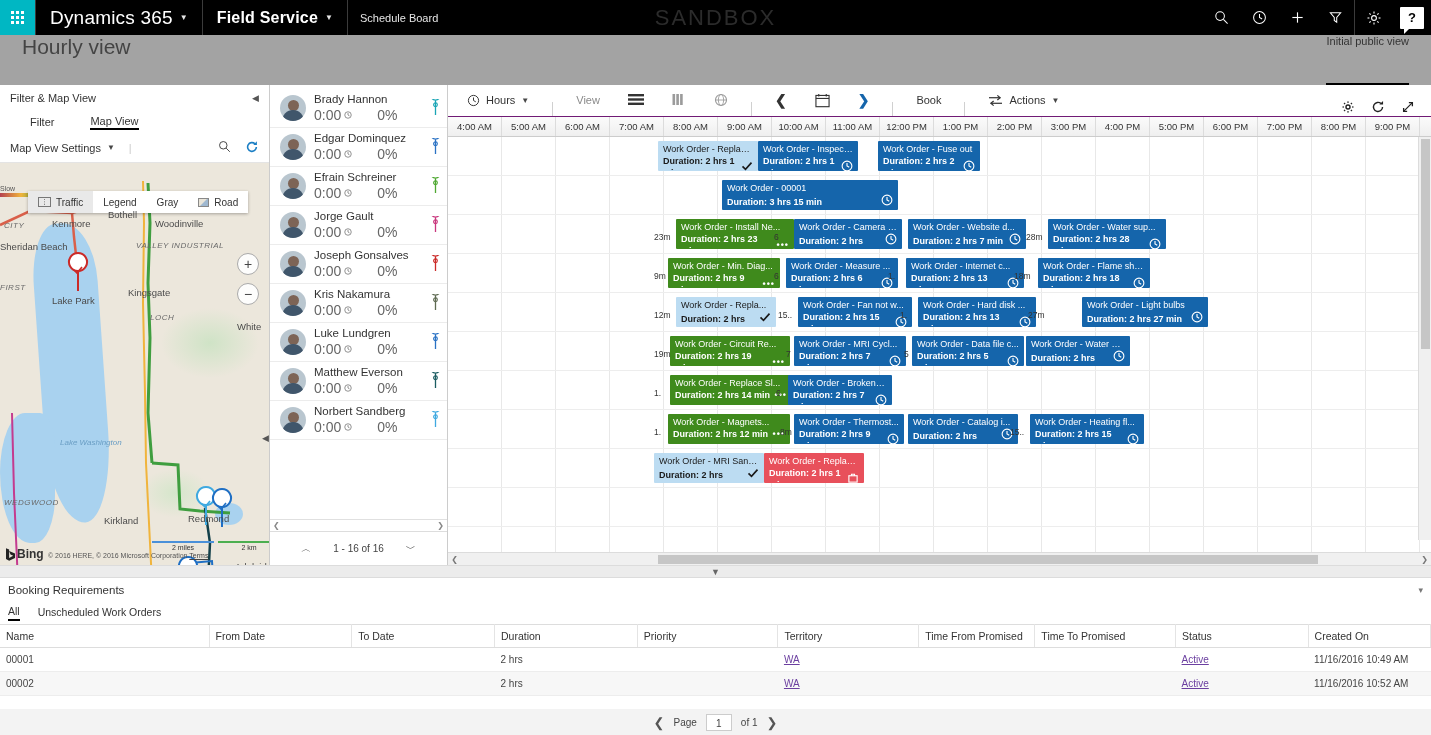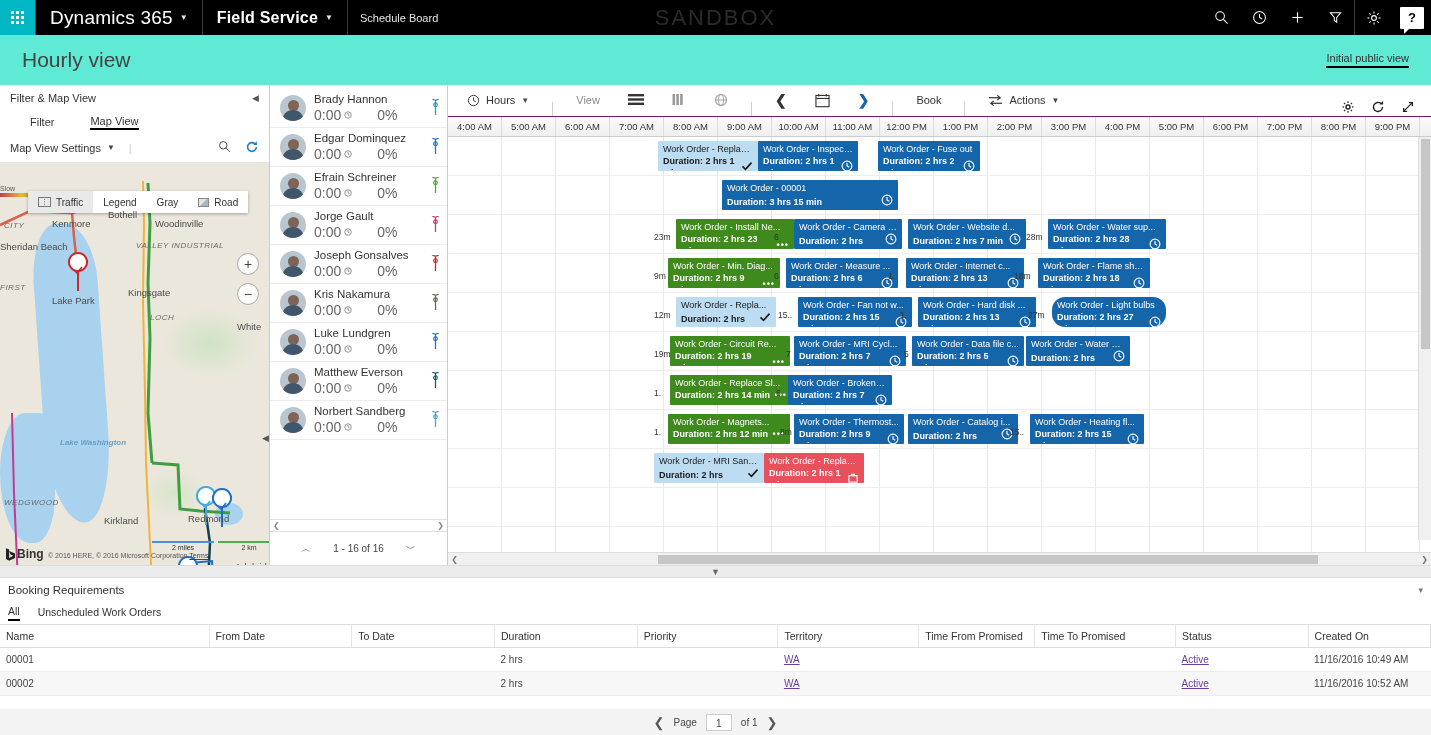--- a/index.html
+++ b/index.html
@@ -21,21 +21,21 @@
   .nav-title.bold { font-weight:bold; font-size:16px; }
   .caret { font-size:8px; opacity:.9; }
   .nav-sub { color:#e6e6e6; font-size:11px; padding:0 12px; }
   .sandbox { position:absolute; left:0; right:0; text-align:center; color:#2b2b2b; font-size:22px; font-weight:300; letter-spacing:2px; pointer-events:none; }
   .nav-right { margin-left:auto; display:flex; align-items:center; height:35px; }
   .nav-ico { width:38px; height:35px; display:flex; align-items:center; justify-content:center; color:#fff; }
   .nav-ico svg { display:block; }
   .help-btn { width:24px; height:22px; background:#fff; color:#000; display:flex; align-items:center; justify-content:center; font-weight:bold; font-size:13px; position:relative; border-radius:1px; }
   .help-btn:after{ content:""; position:absolute; bottom:-5px; left:4px; border-left:5px solid #fff; border-bottom:5px solid transparent; }
   
-  .titlebar { height:50px; background:#5eead4; display:flex; align-items:center; padding:0 22px; position:relative; }
+  .titlebar { height:50px; background:#a3a3a3; display:flex; padding:0 22px; position:relative; }
   .page-title { font-size:21px; font-weight:300; color:#444; }
   .viewpick { margin-left:auto; font-size:11px; color:#333; border-bottom:2px solid #000; padding-bottom:2px; }
   
   .main { display:flex; height:480px; }
   
   .leftpanel { width:270px; border-right:1px solid #ccc; display:flex; flex-direction:column; background:#fff; }
   .lp-head { height:26px; display:flex; align-items:center; padding:0 10px; font-size:11px; color:#333; }
   .lp-collapse { margin-left:auto; font-size:9px; color:#555; }
   .lp-tabs { height:22px; display:flex; align-items:center; padding:0 10px; gap:16px; font-size:11px; }
   .lp-tab { color:#333; padding-bottom:1px;margin-left:20px; }
@@ -337,21 +337,21 @@
           <div class="maplabel italic" style="left: 136px; top: 78px;">VALLEY INDUSTRIAL</div>
           <div class="maplabel big" style="left: 52px; top: 132px;">Lake Park</div>
           <div class="maplabel big" style="left: 128px; top: 124px;">Kingsgate</div>
           <div class="maplabel italic" style="left: 0px; top: 120px;">FIRST</div>
           <div class="maplabel italic" style="left: 150px; top: 150px;">LOCH</div>
           <div class="maplabel big" style="left: 237px; top: 158px;">White</div>
           <div class="maplabel italic" style="left: 4px; top: 335px;">WEDGWOOD</div>
           <div class="maplabel big" style="left: 104px; top: 352px;">Kirkland</div>
           <div class="maplabel big" style="left: 188px; top: 350px;">Redmond</div>
           <div class="maplabel big" style="left: 235px; top: 398px;">Adelaide</div>
-          <div class="maplabel water" style="left: 60px; top: 275px; font-weight: bold;">Lake Washington</div>
+          <div class="maplabel water" style="left: 60px; top: 275px;">Lake Washington</div>
         </div>
 
       <div class="bing">
         <svg width="9" height="13" viewBox="0 0 10 14">
             <polygon points="0,0 3.5,1.5 3.5,11 8,8.5 5,7 3.5,3 10,6 10,11 3.5,14 0,12" fill="#222"></polygon>
           </svg>
         <span>Bing</span>
       </div>
       <div class="attrib">
         <span>© 2016 HERE, © 2016 Microsoft Corporation</span>
@@ -821,21 +821,21 @@
           <div class="book blue" style="left: 470px; top: 160px; width: 118px;">
             <div class="t1">Work Order - Hard disk ...</div>
             <div class="t2">
               <span>Duration: 2 hrs 13 min</span>
               <span class="ico"><svg width="12" height="12" viewBox="0 0 16 16">
                   <circle cx="8" cy="8" r="6.5" fill="none" stroke="currentColor" stroke-width="1.5"></circle>
                   <polyline points="8,4 8,8 11,9.8" fill="none" stroke="currentColor" stroke-width="1.5"></polyline>
                 </svg></span>
             </div>
           </div>
-          <div class="book blue" style="left: 604px; top: 160px; width: 114px; border-radius: 13px;">
+          <div class="book blue" style="left: 634px; top: 160px; width: 126px;">
             <div class="t1">Work Order - Light bulbs</div>
             <div class="t2">
               <span>Duration: 2 hrs 27 min</span>
               <span class="ico"><svg width="12" height="12" viewBox="0 0 16 16">
                   <circle cx="8" cy="8" r="6.5" fill="none" stroke="currentColor" stroke-width="1.5"></circle>
                   <polyline points="8,4 8,8 11,9.8" fill="none" stroke="currentColor" stroke-width="1.5"></polyline>
                 </svg></span>
             </div>
           </div>
           <div class="book green" style="left: 222px; top: 199px; width: 120px;">

